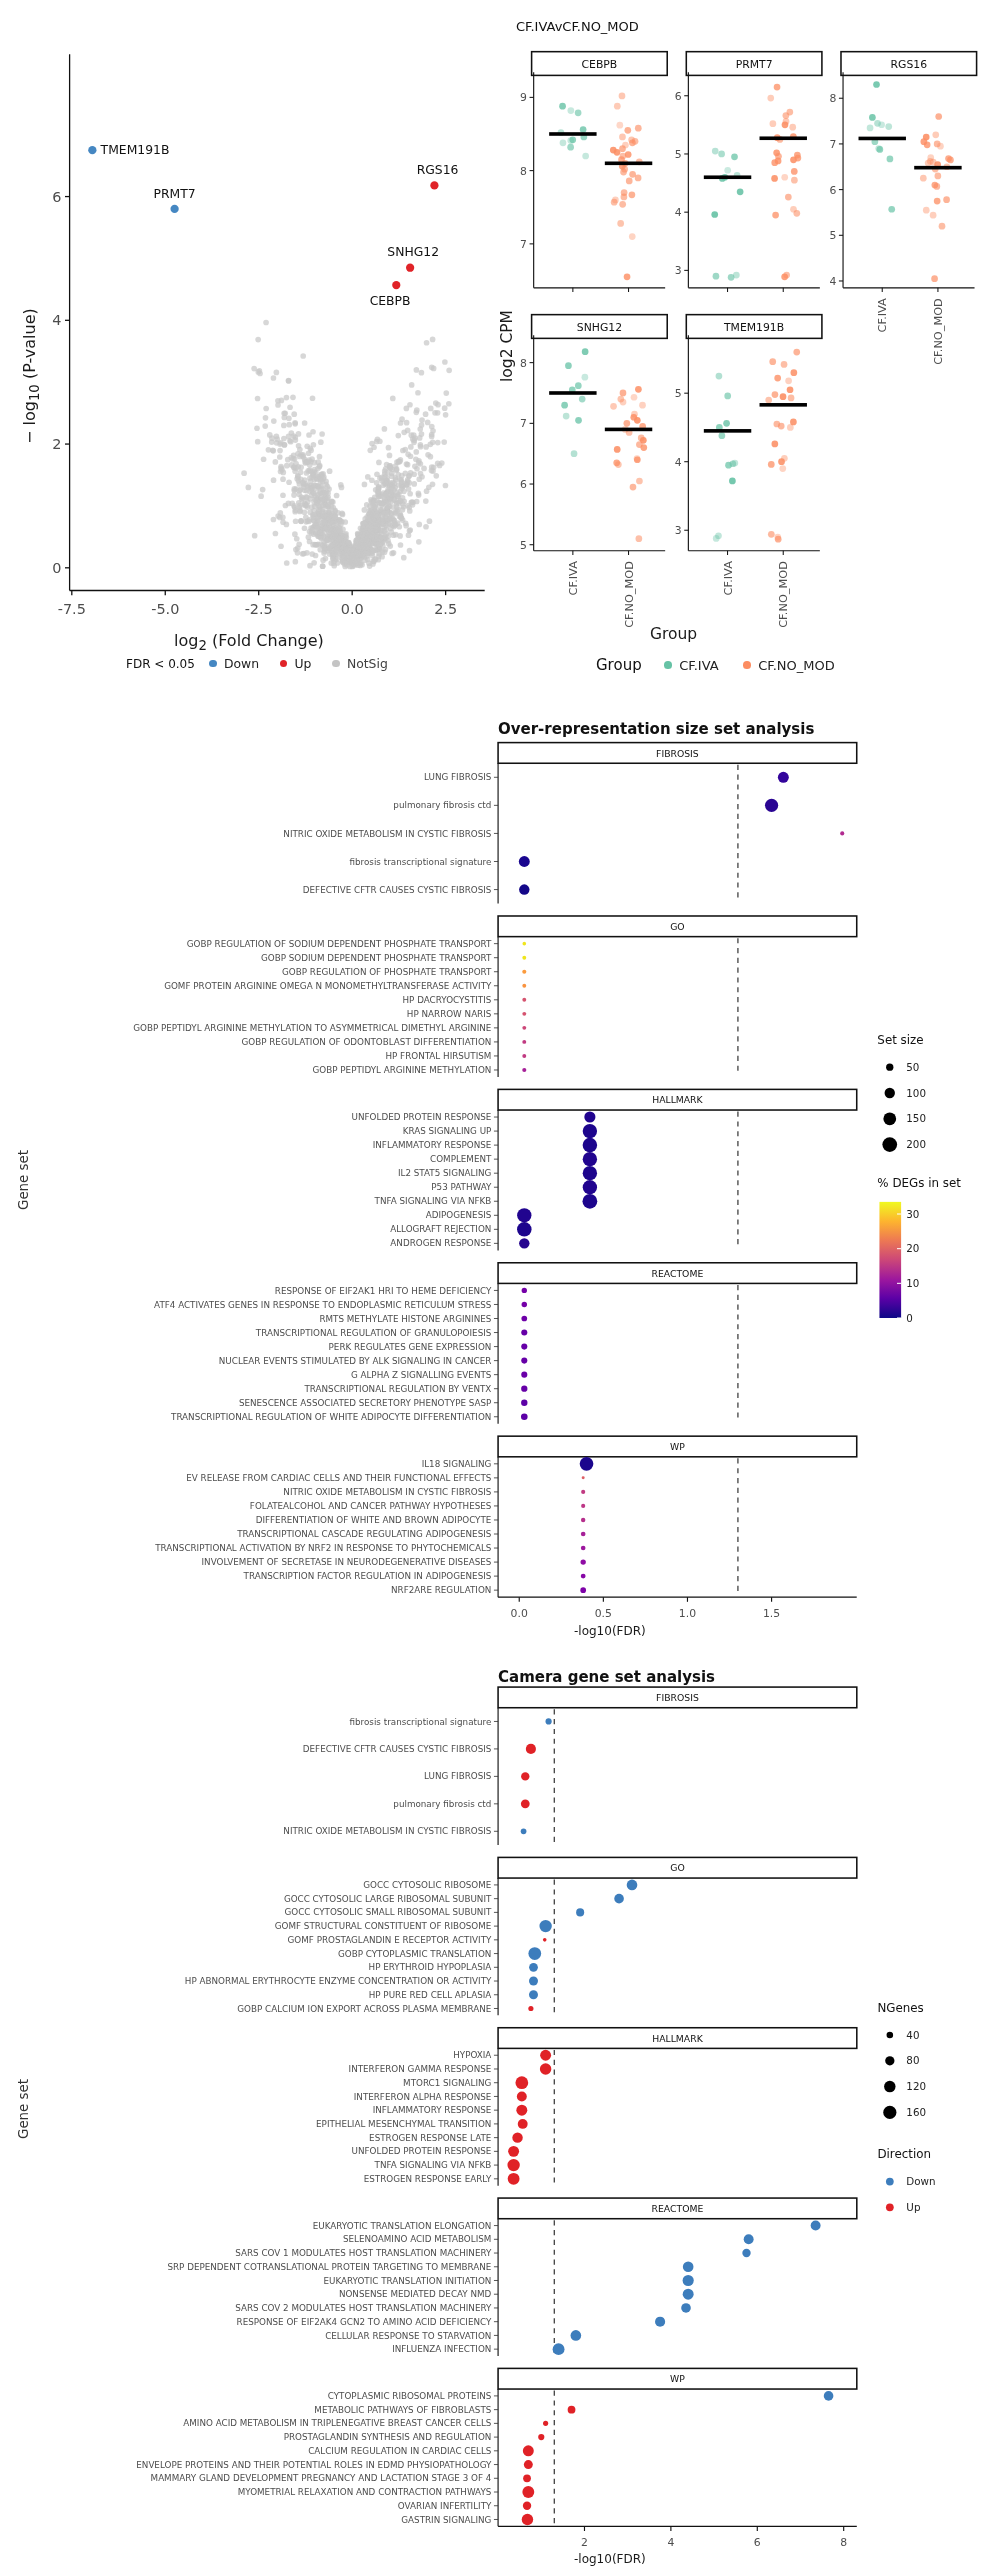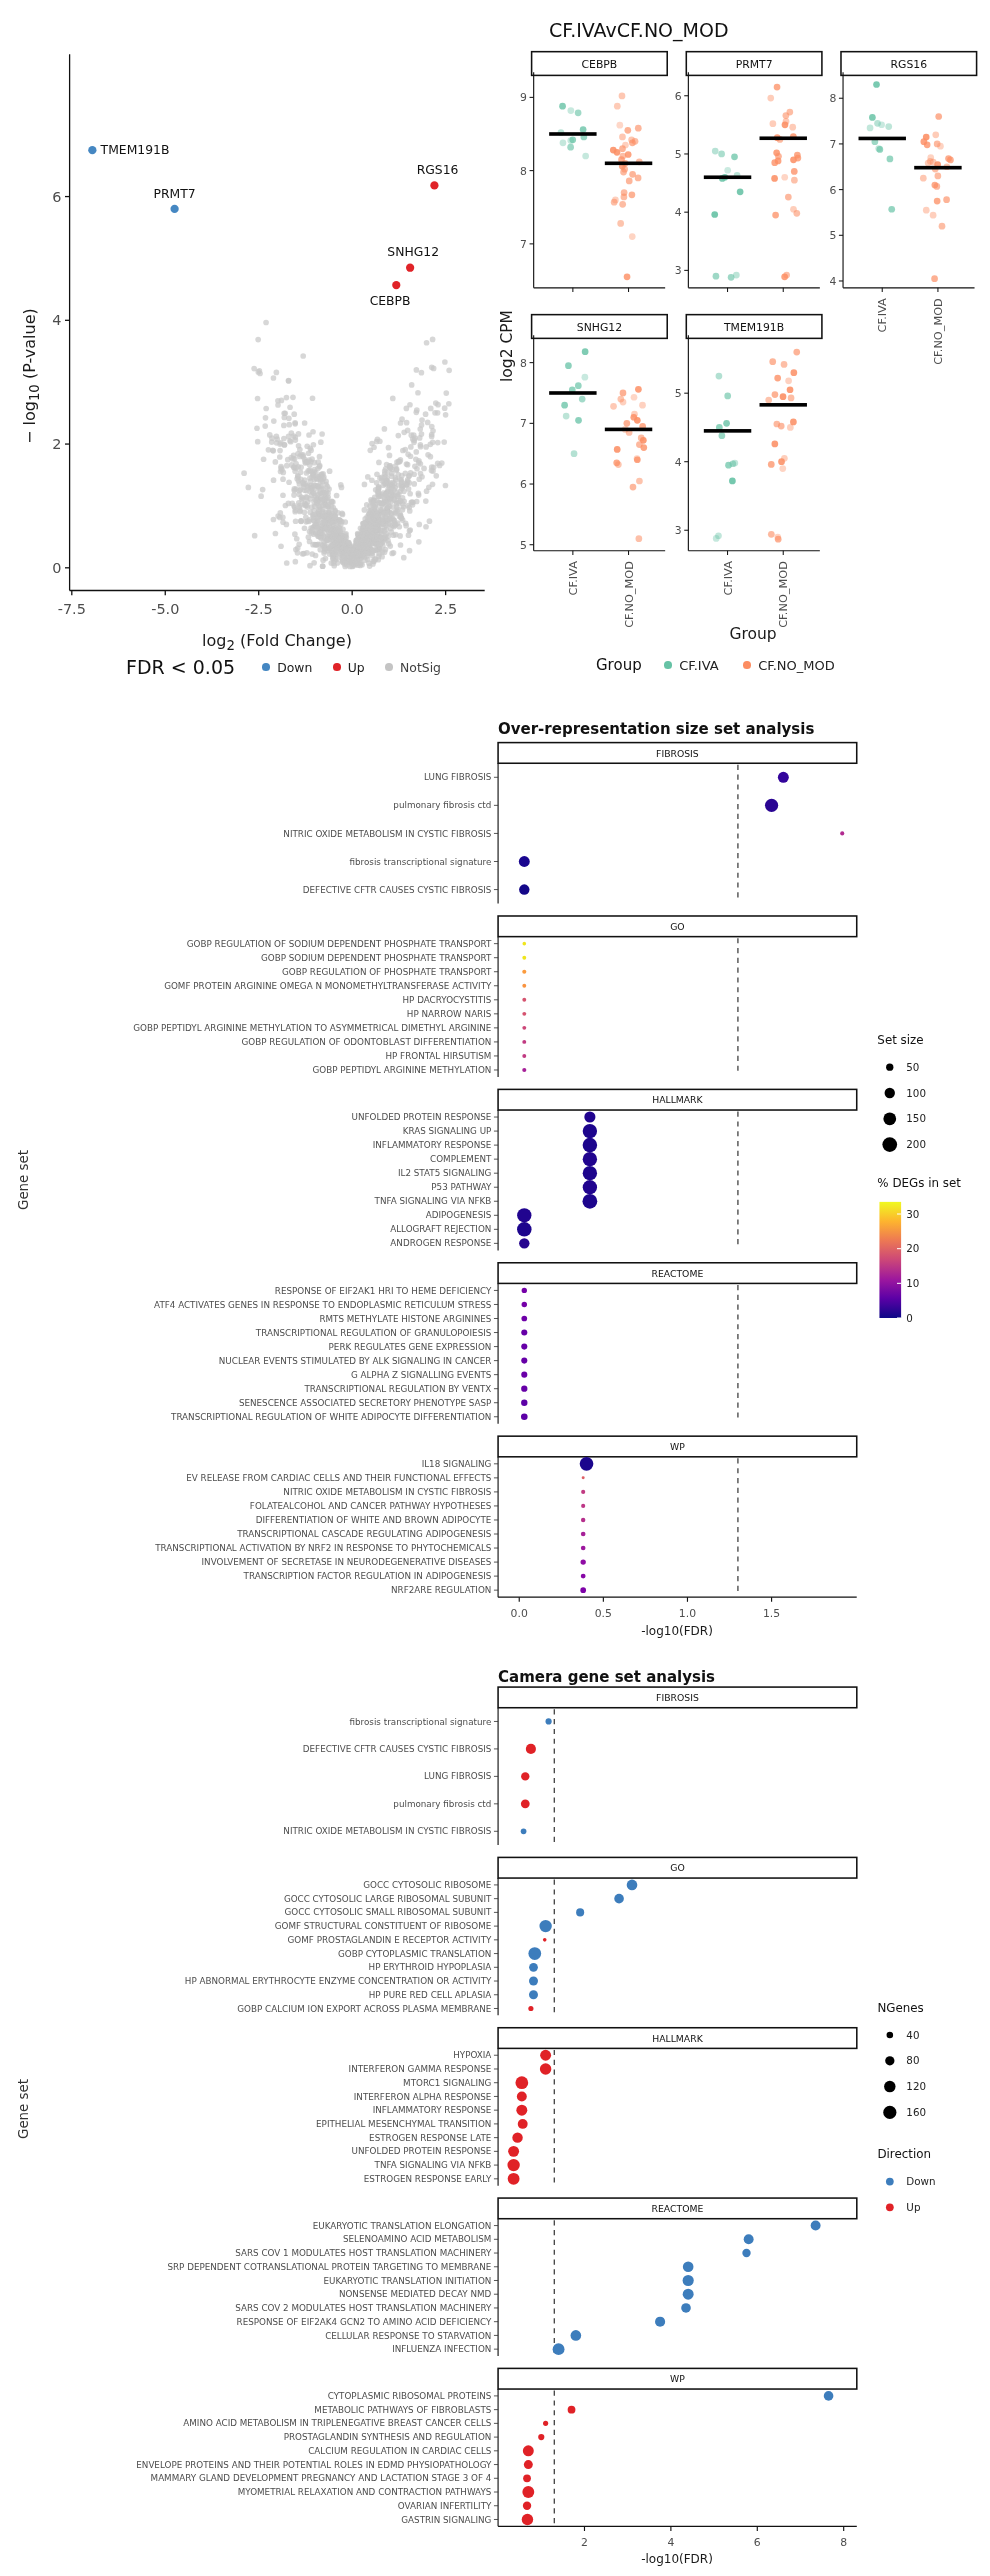--- a/index.html
+++ b/index.html
@@ -3,21 +3,21 @@
 <meta charset="utf-8">
 <style>
   html,body{margin:0;padding:0;background:#fff;}
   #page{position:relative;width:991px;height:2576px;background:#fff;overflow:hidden;
         font-family:"DejaVu Sans","Liberation Sans",sans-serif;}
   svg{position:absolute;overflow:visible;}
   .abs{position:absolute;}
   .rot{transform:rotate(-90deg);transform-origin:left top;white-space:nowrap;}
   .legend-row{display:flex;align-items:center;gap:7.2px;white-space:nowrap;}
   .dot{display:inline-block;border-radius:50%;}
-  .ctr{text-align:center;}
+  .ctr{text-align:left;}
   .title{color:#111;}
 </style>
 </head>
 <body>
 
 <div id="page">
 
   <svg id="volcano-svg" style="left:0;top:0" width="495" height="686" viewBox="0 0 960 1330">
       <circle cx="677.4" cy="1085.3" r="5.5" fill="#C8C8C8" fill-opacity="0.72"></circle>
       <circle cx="839.2" cy="857.7" r="5.5" fill="#C8C8C8" fill-opacity="0.72"></circle>
@@ -1486,30 +1486,30 @@
       <line x1="864.25" y1="1145" x2="864.25" y2="1154" stroke="#111" stroke-width="2.5"></line>
       <text x="864.25" y="1190" font-size="28" fill="#4D4D4D" text-anchor="middle" font-family="&quot;DejaVu Sans&quot;,&quot;Liberation Sans&quot;,sans-serif">2.5</text>
     </svg>
   <div class="abs ctr" style="left:174px;top:631px;width:206px;font-size:16px;color:#1a1a1a;">
     <span>log</span><sub>2</sub><span> (Fold Change)</span>
   </div>
   <div class="abs rot" style="left:19.6px;top:444px;font-size:16px;color:#1a1a1a;">
     <span>− log</span><sub>10</sub><span> (P-value)</span>
   </div>
   <div class="abs legend-row" style="left:126px;top:656px;">
-    <span style="font-size:19px;color:#111;margin-right:20px;">FDR &lt; 0.05</span>
+    <span style="font-size:12px;color:#111;margin-right:7px;">FDR &lt; 0.05</span>
     <span class="dot" style="width:7.7px;height:7.7px;background:#4587C2;"></span>
     <span style="font-size:12.4px;color:#222;margin-right:13.4px;">Down</span>
     <span class="dot" style="width:7.7px;height:7.7px;background:#E02328;"></span>
     <span style="font-size:12.4px;color:#222;margin-right:13.4px;">Up</span>
     <span class="dot" style="width:7.7px;height:7.7px;background:#C4C4C4;"></span>
     <span style="font-size:12.4px;color:#404040;">NotSig</span>
   </div>
 
-  <div class="abs title" style="left:516px;top:18.6px;font-size:19px;margin-left:33px;">CF.IVAvCF.NO_MOD</div>
+  <div class="abs title" style="left:516px;top:18.6px;font-size:13px;">CF.IVAvCF.NO_MOD</div>
   <svg id="strip-svg" style="left:495px;top:0" width="495" height="686" viewBox="0 0 960 1330">
       <rect x="71" y="100" width="263" height="46" fill="#fff" stroke="#111" stroke-width="3"></rect>
       <text x="202.5" y="131" font-size="21" fill="#111" text-anchor="middle" font-family="&quot;DejaVu Sans&quot;,&quot;Liberation Sans&quot;,sans-serif">CEBPB</text>
       <line x1="75" y1="140" x2="75" y2="558" stroke="#111" stroke-width="2.2"></line>
       <line x1="75" y1="558" x2="330" y2="558" stroke="#111" stroke-width="2.2"></line>
       <line x1="67" y1="472.75862068965523" x2="75" y2="472.75862068965523" stroke="#111" stroke-width="2"></line>
       <text x="62" y="480.75862068965523" font-size="21" fill="#4D4D4D" text-anchor="end" font-family="&quot;DejaVu Sans&quot;,&quot;Liberation Sans&quot;,sans-serif">7</text>
       <line x1="67" y1="330.6896551724139" x2="75" y2="330.6896551724139" stroke="#111" stroke-width="2"></line>
       <text x="62" y="338.6896551724139" font-size="21" fill="#4D4D4D" text-anchor="end" font-family="&quot;DejaVu Sans&quot;,&quot;Liberation Sans&quot;,sans-serif">8</text>
       <line x1="67" y1="188.6206896551725" x2="75" y2="188.6206896551725" stroke="#111" stroke-width="2"></line>

